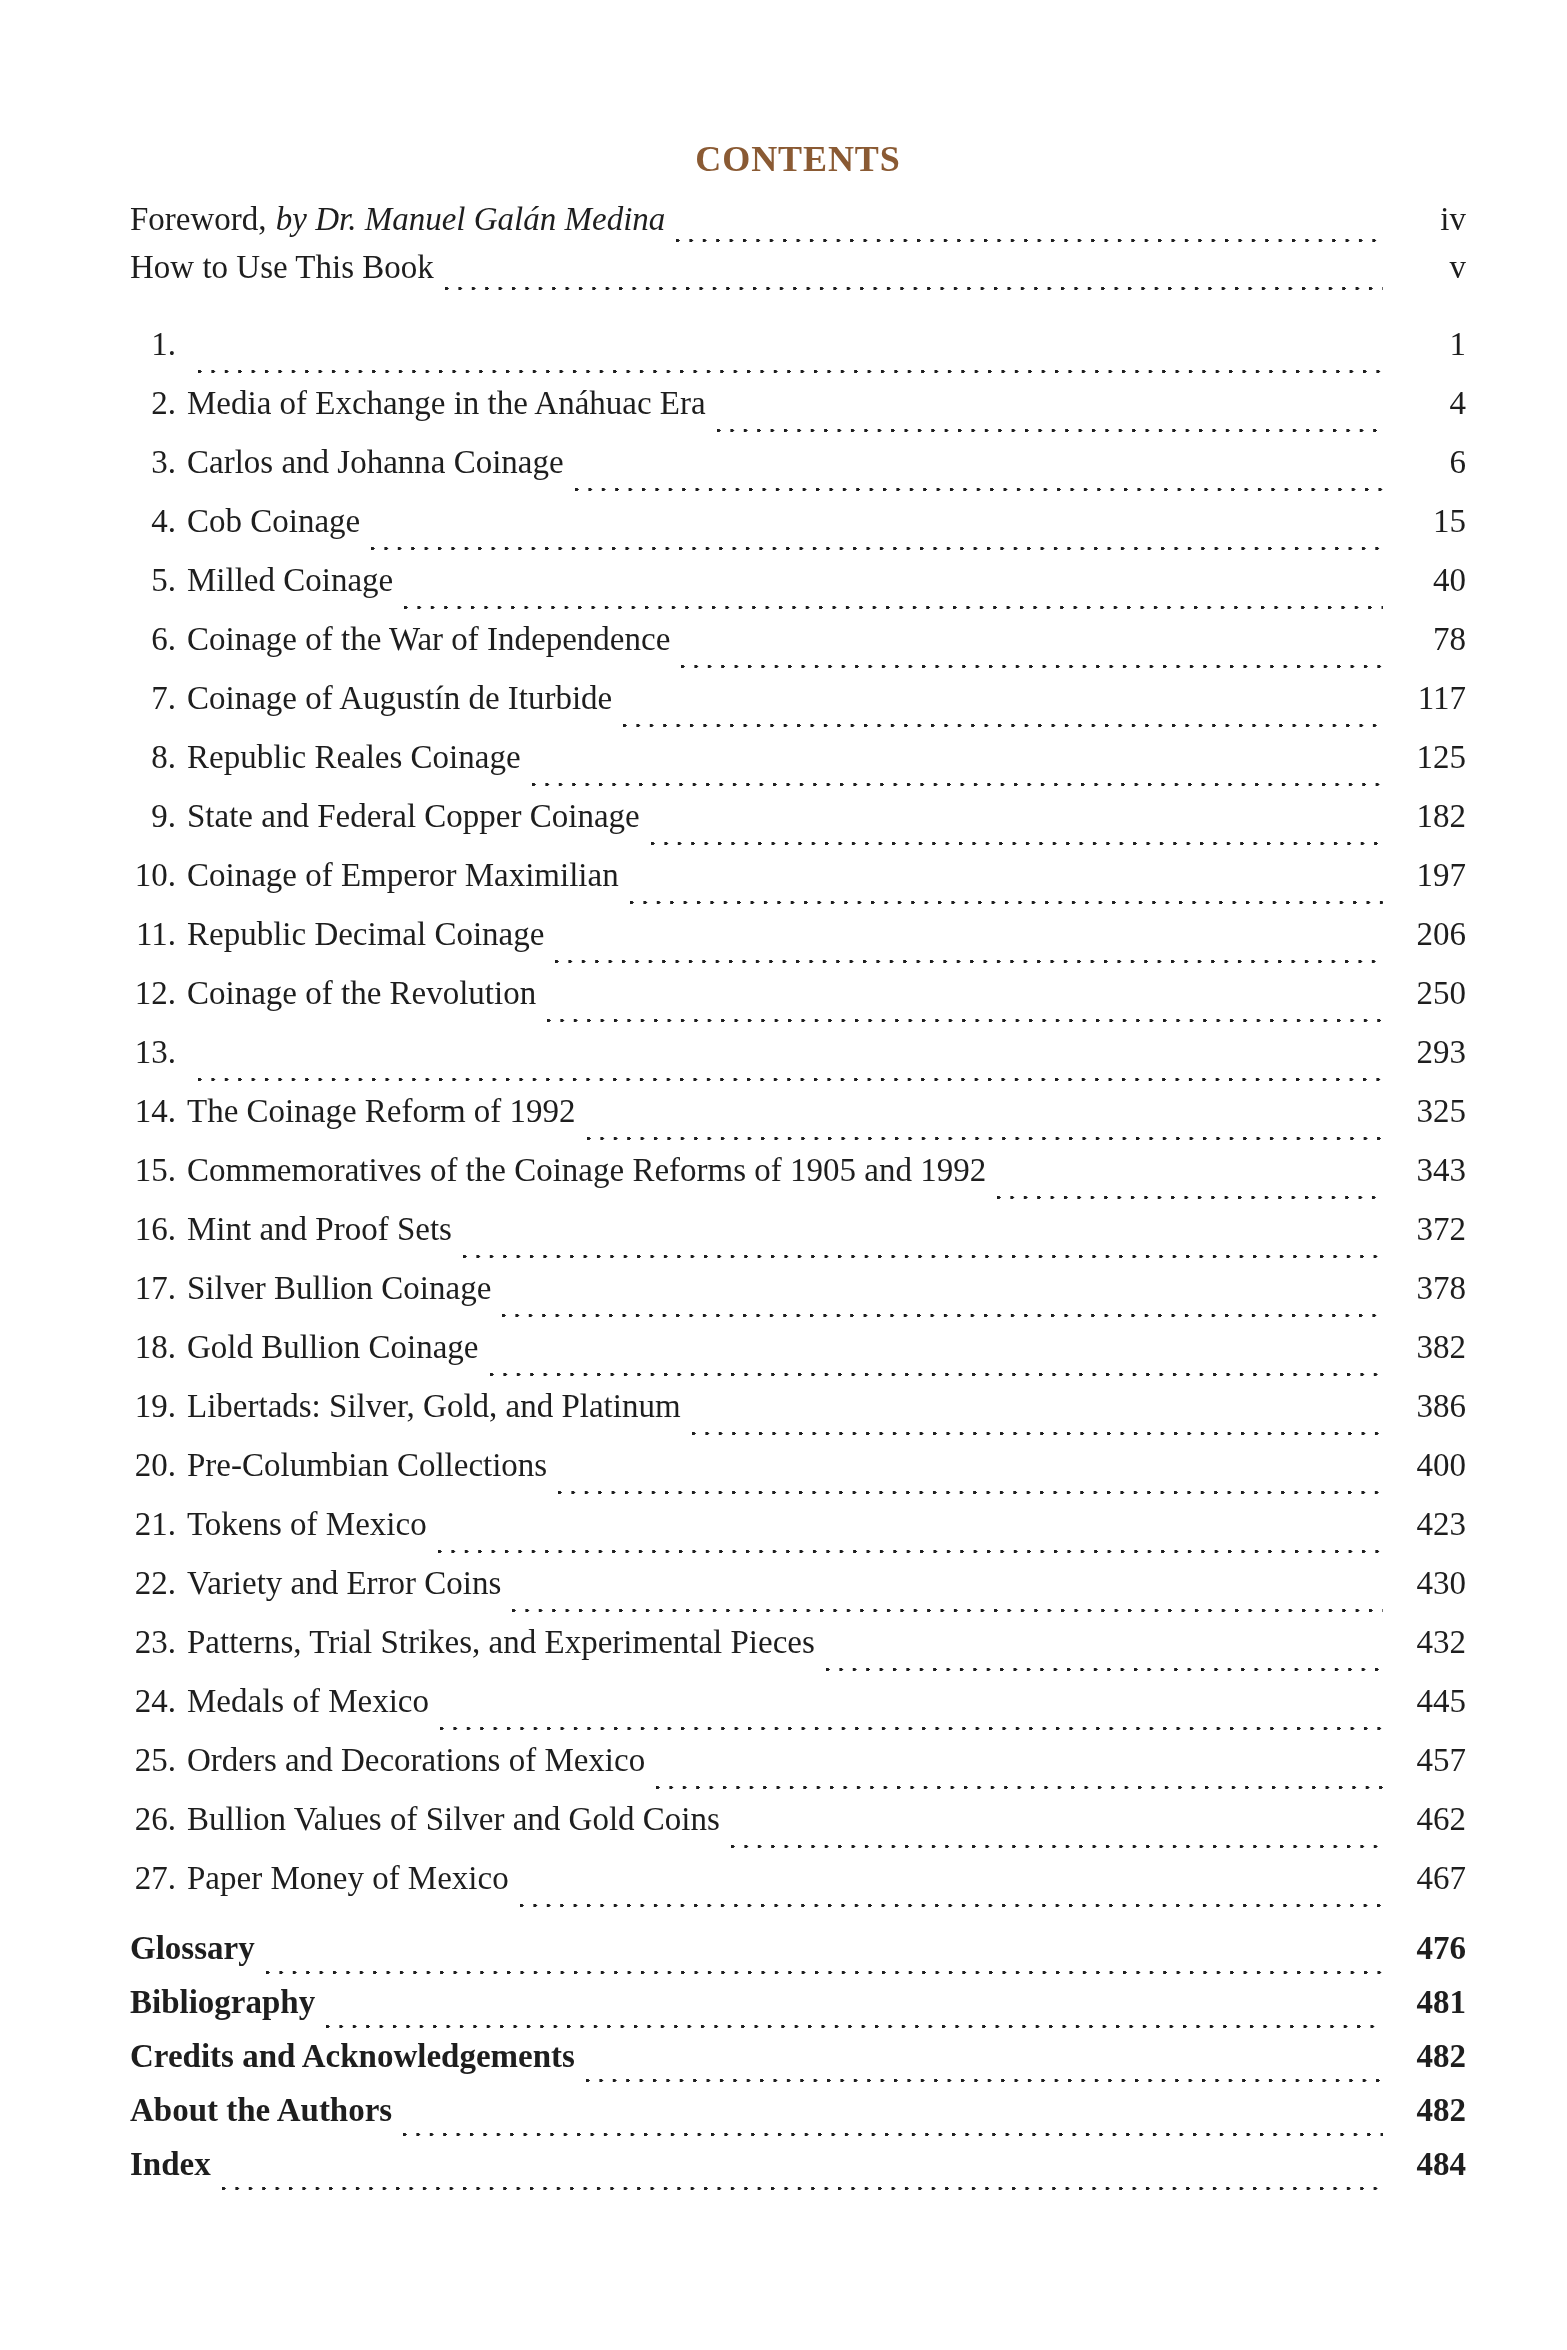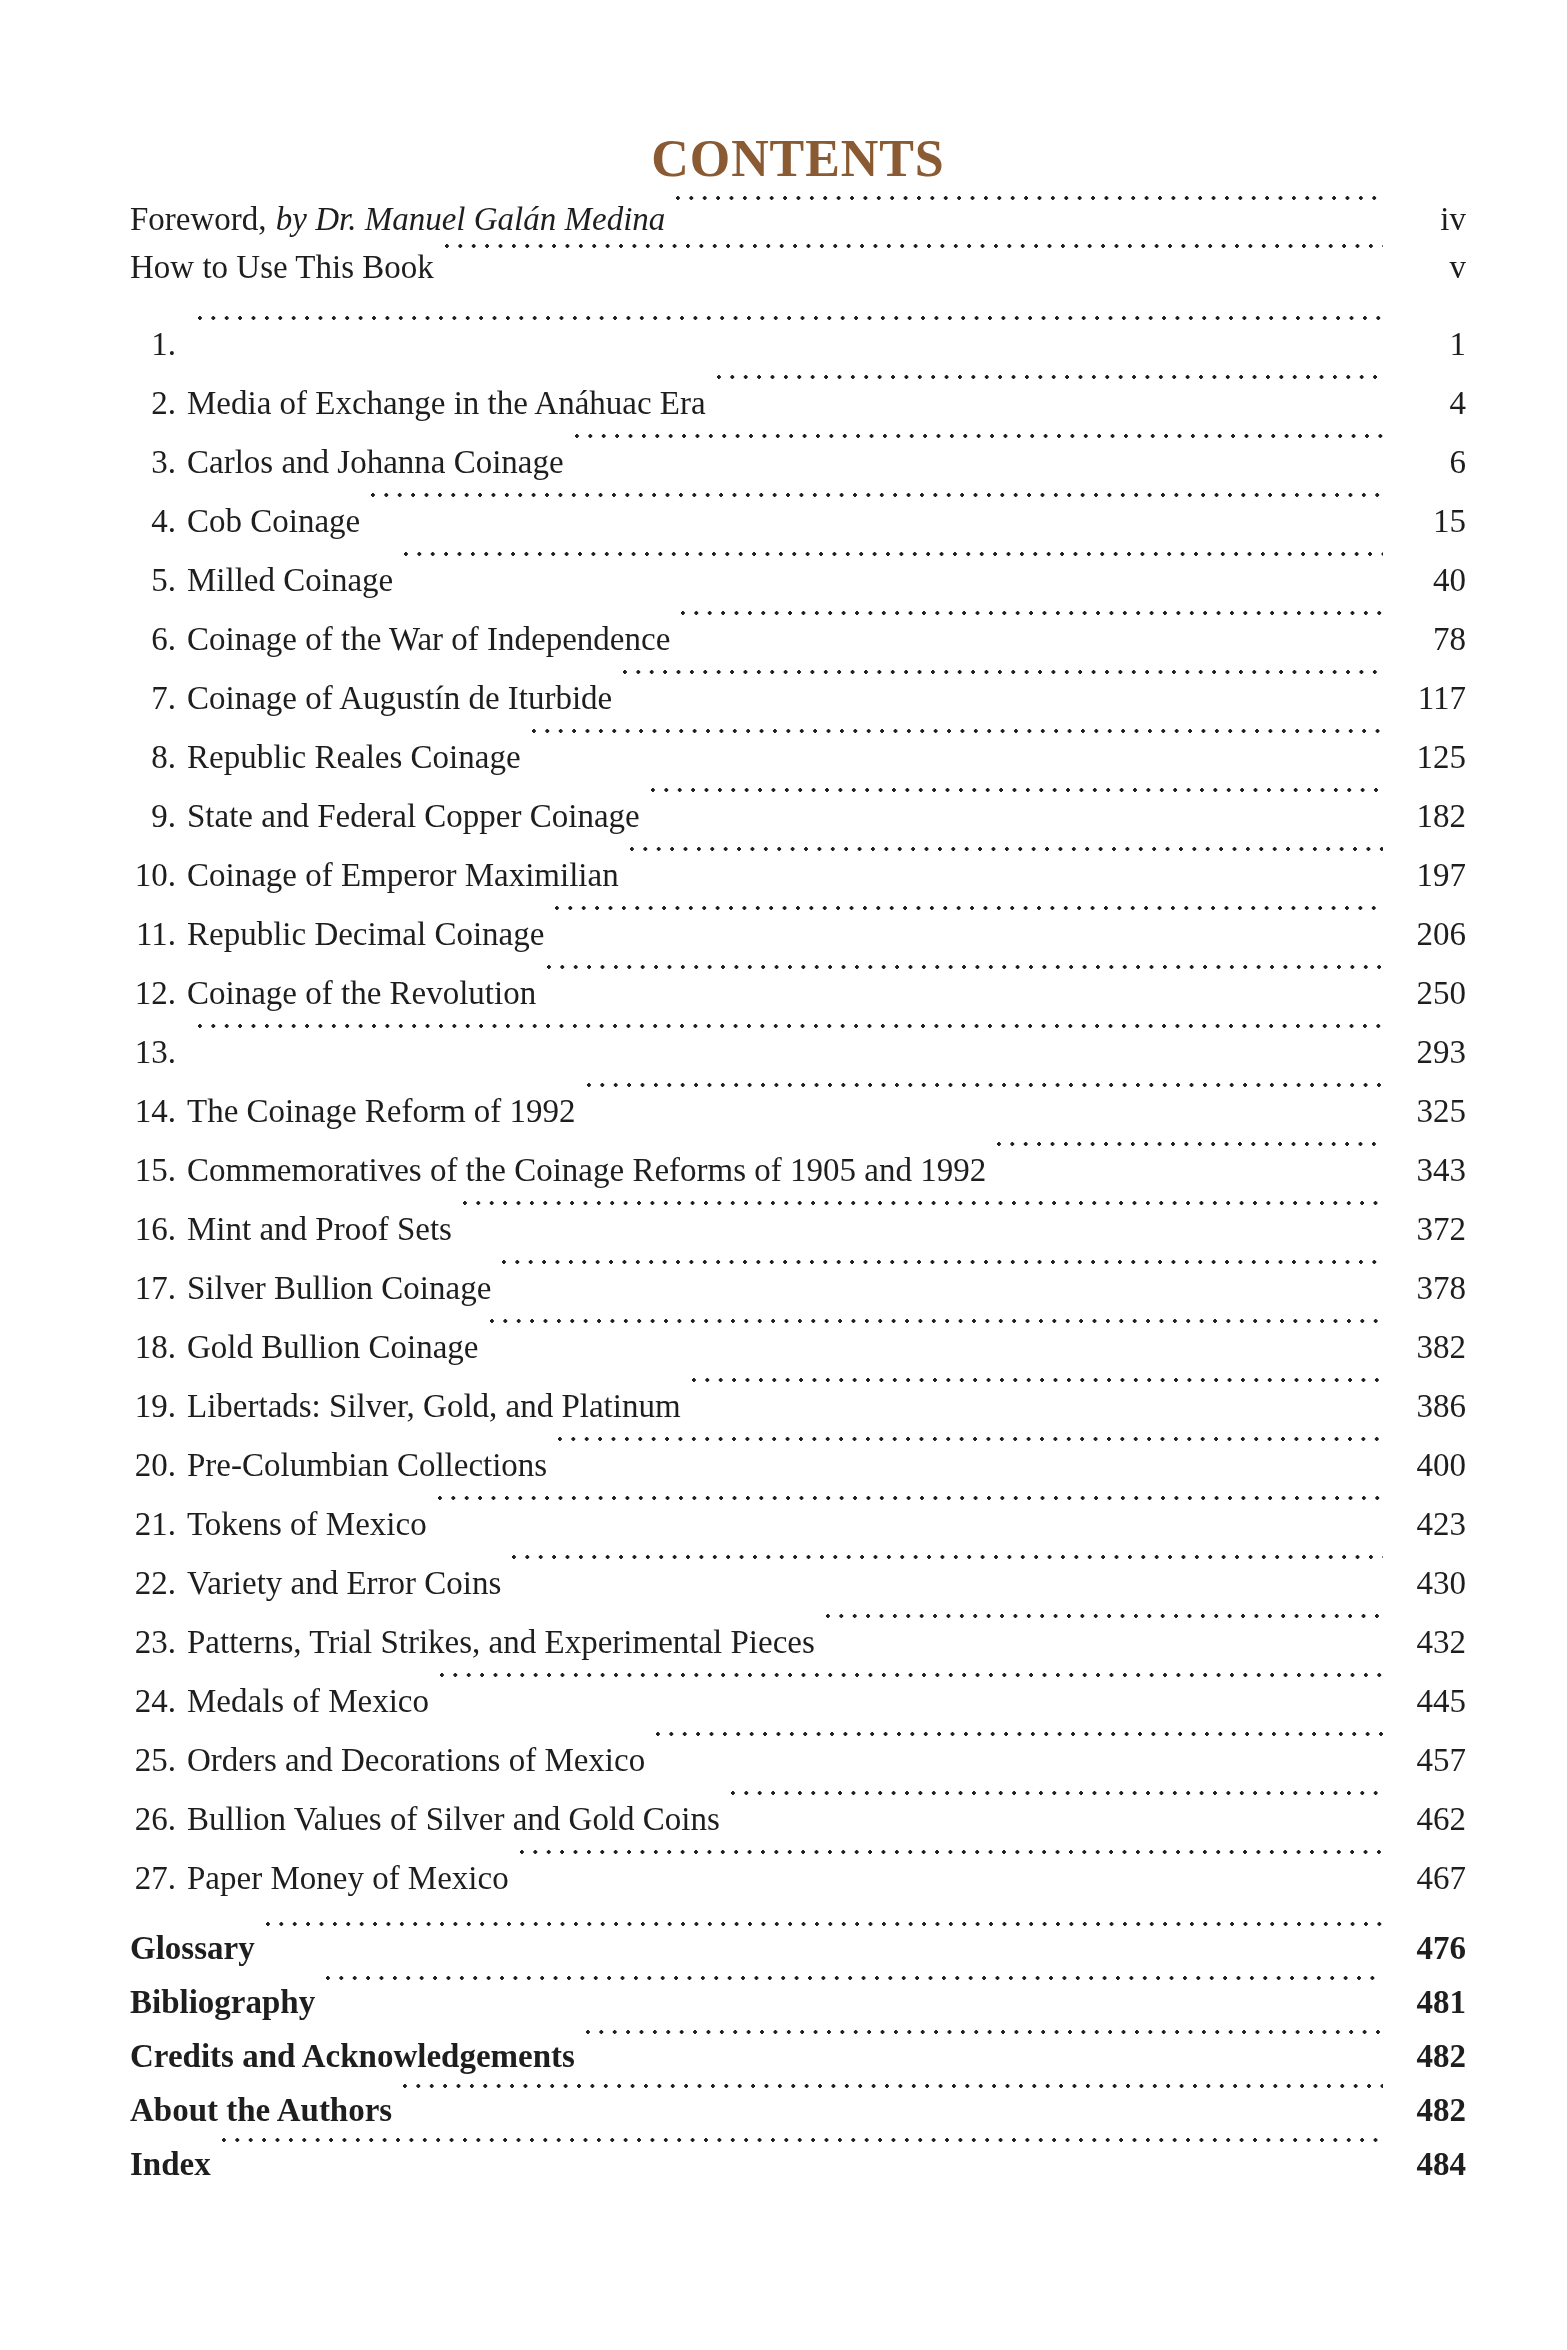--- a/index.html
+++ b/index.html
@@ -10,36 +10,36 @@
     box-sizing: border-box;
     background: #ffffff;
     padding: 136px 102px 0 130px;
     font-family: "Liberation Serif", serif;
     color: #1e1e1e;
     overflow: hidden;
   }
   .title {
     margin: 0 0 13px 0;
     text-align: center;
-    font-size: 52px;
+    font-size: 36px;
     line-height: 46px;
     font-weight: bold;
     letter-spacing: 0.9px;
     color: #8a5a33;
   }
   .toc-section { margin: 0; }
   .front  { margin-top: 9.2px; }
   .front .row { line-height: 48px; }
   .chapters { margin-top: 24px; }
   .chapters .row { line-height: 59px; }
   .back { margin-top: 13px; font-weight: bold; }
   .back .row { line-height: 54px; }
   .row {
     display: flex;
-    align-items: flex-start;
+    align-items: flex-end;
     font-size: 33px;
     white-space: nowrap;
   }
   .num {
     flex: 0 0 46px;
     width: 46px;
     text-align: right;
     margin-right: 11px;
   }
   .num:empty { display: none; }

